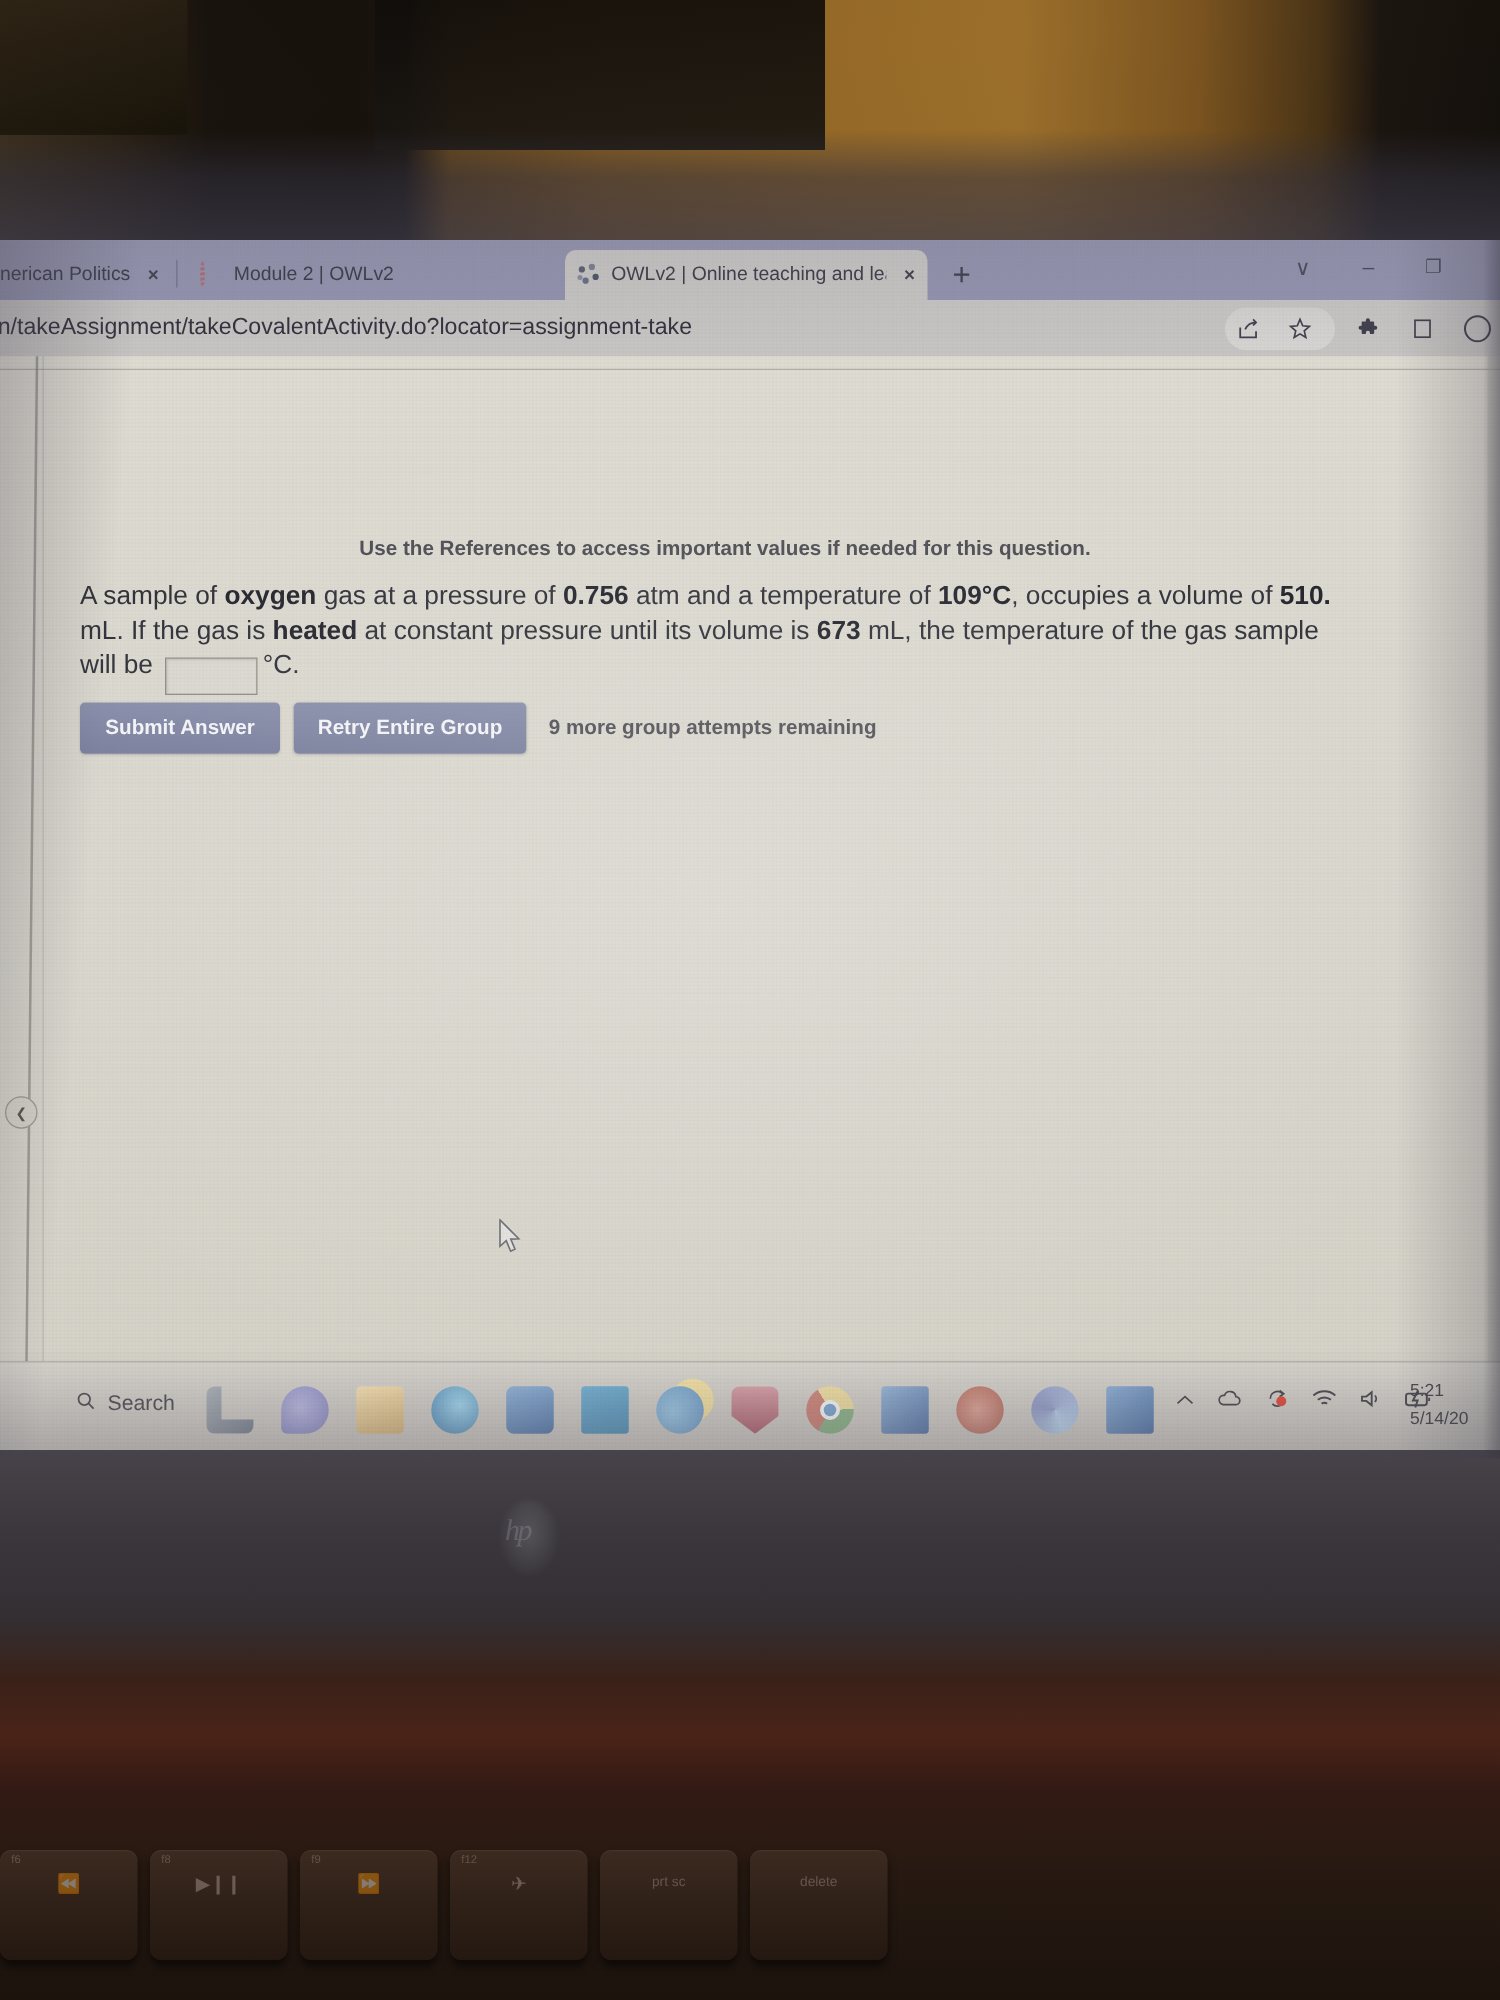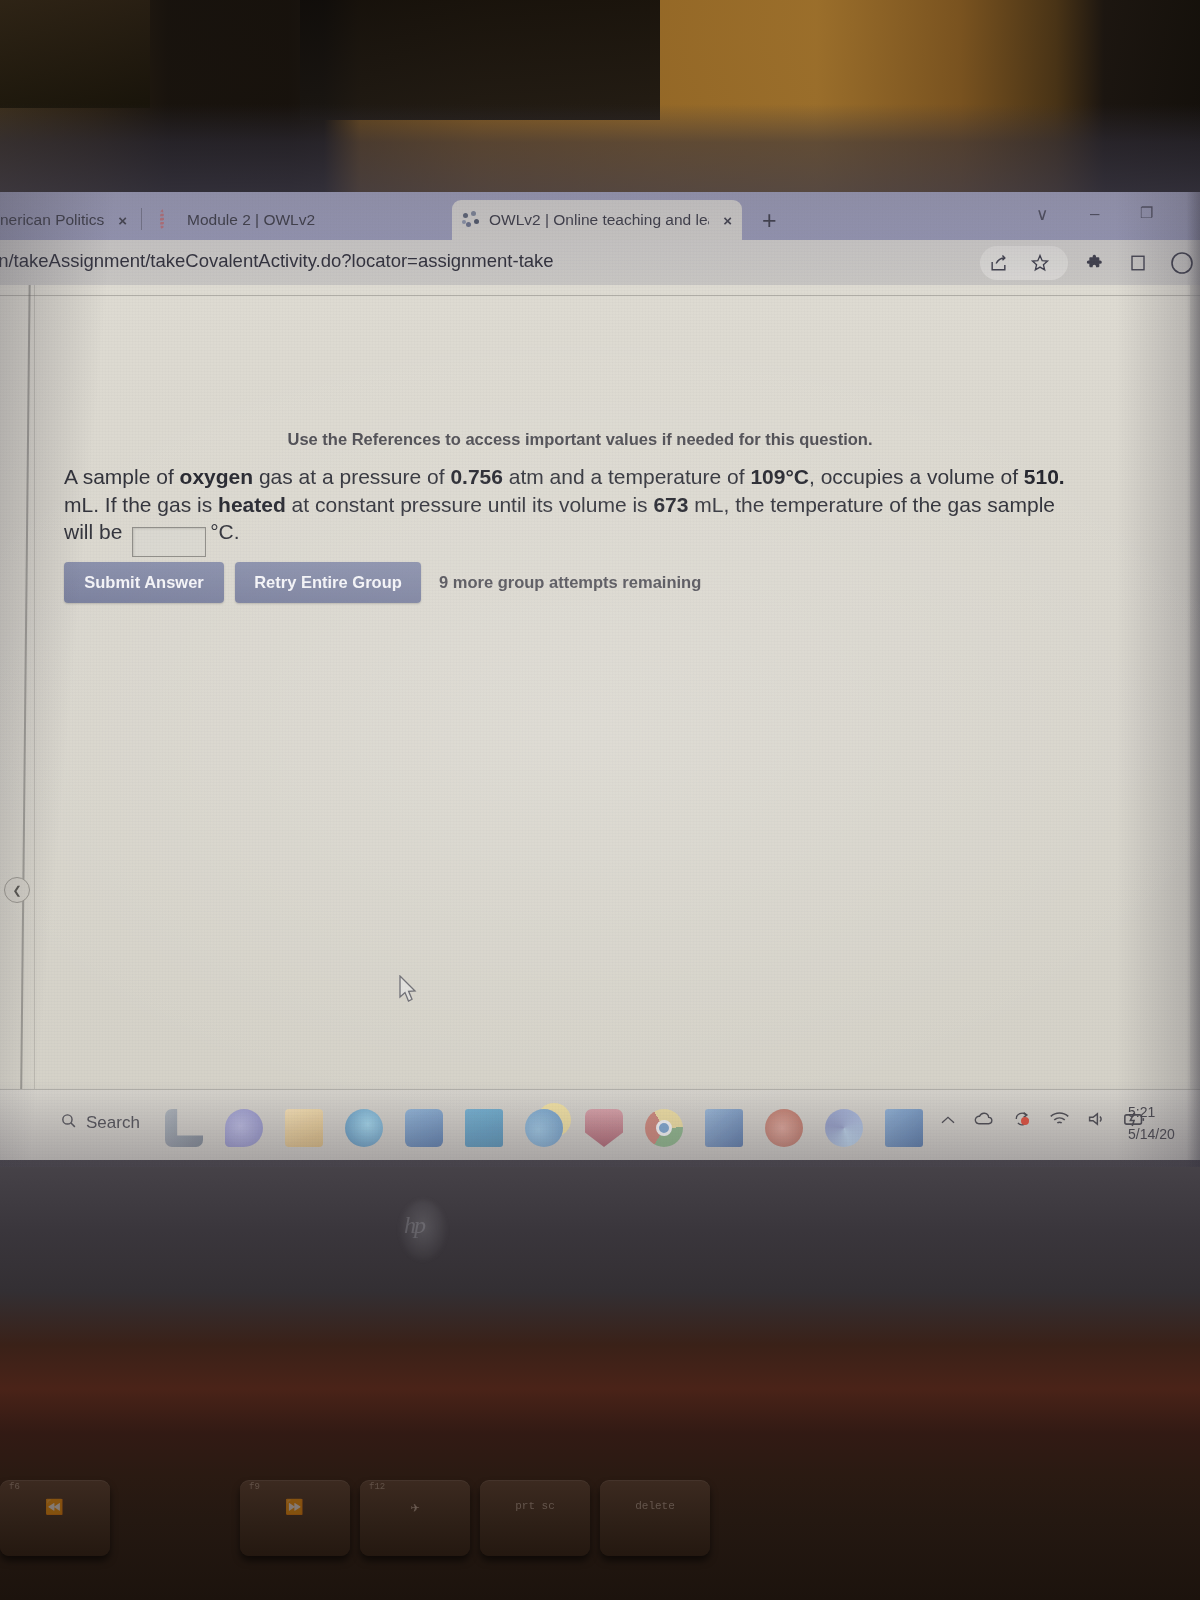--- a/index.html
+++ b/index.html
@@ -83,25 +83,24 @@
     font-size: 24px;
     color: rgba(170,170,175,.28);
     letter-spacing: -2px;
   }
   .keyboard-row {
     position: absolute;
     left: -20px; top: 1480px; width: 1250px; height: 120px;
   }
   .key {
     position: absolute;
-    height: 76px;
+    height: 88px;
     border-radius: 9px;
     background: linear-gradient(180deg, #3c2a20 0%, #2e2017 55%, #241810 100%);
     box-shadow: 0 5px 7px rgba(0,0,0,.55), inset 0 1px 0 rgba(255,255,255,.05);
-    font-family: Liberation Mono, monospace;
   }
   .key-glyph {
     position: absolute;
     top: 18px;
     width: 100%;
     text-align: center;
     font-size: 15px;
     color: rgba(190,175,165,.40);
   }
   .key-sub {
@@ -621,20 +620,24 @@
     
   </div>
   <div class="deck-hp"></div>
   <div class="deck-hp-text">hp</div>
 
   <div class="keyboard-row">
     <div class="key" style="left:20px; width:110px;">
       <span class="key-sub">f6</span>
       <span class="key-glyph">⏪</span>
     </div>
+    <div class="key" style="left:140px; width:110px;">
+      <span class="key-sub">f8</span>
+      <span class="key-glyph">▶❙❙</span>
+    </div>
     <div class="key" style="left:260px; width:110px;">
       <span class="key-sub">f9</span>
       <span class="key-glyph">⏩</span>
     </div>
     <div class="key" style="left:380px; width:110px;">
       <span class="key-sub">f12</span>
       <span class="key-glyph">✈</span>
     </div>
     <div class="key" style="left:620px; width:110px;">
       <span class="key-label">delete</span>

